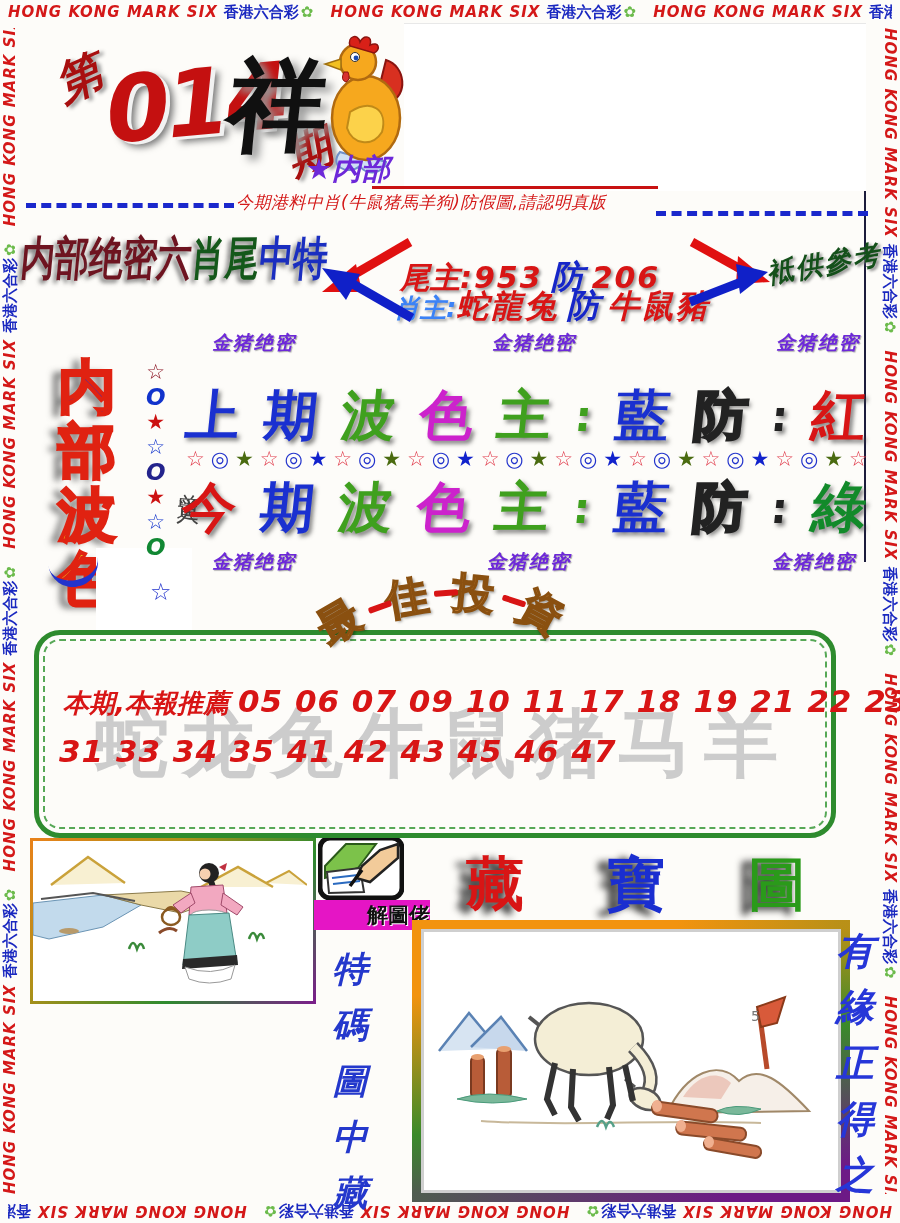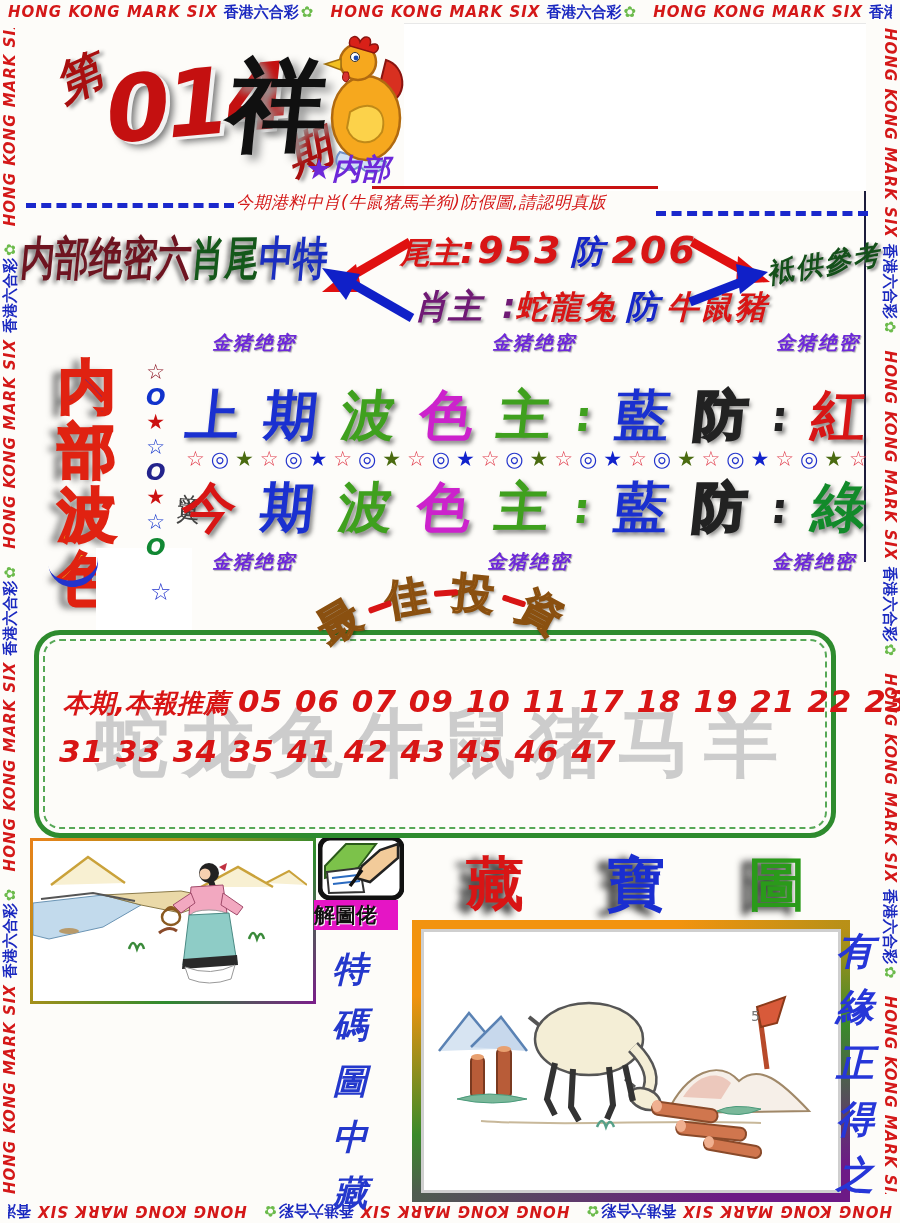--- a/index.html
+++ b/index.html
@@ -40,24 +40,24 @@
   .dash-right{left:656px;top:211px;width:212px;border-top:5px dashed #1a28cc;z-index:7;}
   .navy-vline{left:864px;top:84px;width:2px;height:478px;background:#1c1c3c;z-index:2;}
   
   .secret-title{left:24px;top:228px;display:flex;font-size:46px;font-weight:bold;
             transform:scaleX(.74) skewX(-7deg);transform-origin:left top;white-space:nowrap;
             text-shadow:-4px 3px 5px rgba(90,90,90,.8);z-index:3;}
   .tc-maroon{color:#6e1420;} .tc-green{color:#14581a;} .tc-blue{color:#1a2ec0;}
   .arrows-left{left:300px;top:230px;z-index:4;}
   .tail-line{left:400px;top:228px;display:flex;align-items:baseline;white-space:nowrap;z-index:3;}
   .tail-label{font-size:30px;font-weight:bold;font-style:italic;color:#d81515;text-shadow:2px 2px 3px #999;}
-  .tail-big{font-size:38px;font-weight:bold;font-style:italic;color:#d81515;text-shadow:2px 2px 3px #999;letter-spacing:2px;}
+  .tail-big{font-size:30px;font-weight:bold;font-style:italic;color:#d81515;text-shadow:2px 2px 3px #999;letter-spacing:2px;margin-top:32px;}
   .guard-blue{font-size:33px;font-weight:bold;font-style:italic;color:#1626c8;margin:0 8px;text-shadow:2px 2px 3px #999;}
   .zodiac-line{left:394px;top:284px;display:flex;align-items:baseline;white-space:nowrap;z-index:3;}
-  .zod-label{font-size:34px;font-weight:bold;font-style:italic;color:#701a75;text-shadow:2px 2px 3px #999;margin-left:20px;}
+  .zod-label{font-size:26px;font-weight:bold;font-style:italic;color:#3b82f6;text-shadow:2px 2px 3px #999;}
   .zod-red{font-size:32px;font-weight:bold;font-style:italic;color:#d81515;text-shadow:2px 2px 3px #999;letter-spacing:2px;}
   .arrows-right{left:688px;top:234px;z-index:4;}
   .reference{left:766px;top:246px;font-size:27px;font-weight:bold;font-style:italic;color:#14501a;
             transform:rotate(-10deg);letter-spacing:2px;text-shadow:2px 2px 3px #888;z-index:3;}
   .stamp{font-size:19px;font-weight:bold;font-style:italic;color:#6d28d9;letter-spacing:2px;
             text-shadow:1px 1px 1px #aaa;white-space:nowrap;}
   
   .side-col{left:58px;top:356px;display:flex;flex-direction:column;z-index:1;}
   .side-char{font-size:58px;font-weight:bold;height:64px;line-height:62px;
             text-shadow:-9px 2px 6px rgba(80,80,80,.75);}
@@ -96,22 +96,22 @@
             letter-spacing:13px;white-space:nowrap;z-index:0;}
   .rline{position:absolute;color:#d81515;font-weight:bold;font-style:italic;white-space:nowrap;z-index:1;}
   .rl1{left:24px;top:48px;font-size:26px;}
   .rl1 .nums,.rl2{font-size:31px;letter-spacing:1px;}
   .rl2{left:20px;top:98px;}
   .rl3{left:66px;top:148px;font-size:25px;letter-spacing:1px;}
   
   .paint-box{left:30px;top:838px;width:280px;height:160px;border:3px solid;background:#fff;
             border-image:linear-gradient(135deg,#e8821a,#b09018,#2e8b2e,#7a1f8a) 1;z-index:2;}
   .decoder-icon{left:318px;top:836px;z-index:2;}
-  .decoder-label{left:314px;top:900px;width:84px;height:30px;background:#e515c5;color:#111;
-            font-size:21px;font-weight:bold;text-align:left;line-height:30px;
+  .decoder-label{left:314px;top:900px;width:116px;height:30px;background:#e515c5;color:#111;
+            font-size:21px;font-weight:bold;text-align:right;line-height:30px;
             text-shadow:1px 1px 0 #fff;z-index:2;}
   .hint-col{left:326px;top:946px;display:flex;flex-direction:column;gap:9px;width:48px;
             align-items:center;z-index:2;}
   .hint-col span{font-size:35px;font-weight:bold;font-style:italic;color:#2438cc;}
   .treasure-title{left:466px;top:846px;width:340px;display:flex;justify-content:space-between;
             font-size:58px;font-weight:bold;z-index:2;}
   .treasure-title span{text-shadow:-10px 3px 7px rgba(20,20,20,.85);}
   .tt-r{color:#d81515;} .tt-b{color:#1a2ed0;} .tt-g{color:#2a9a1a;}
   .treasure-box{left:412px;top:920px;width:420px;height:264px;border:9px solid;background:#fff;
             border-image:linear-gradient(165deg,#f2930f 18%,#3a8a2a 55%,#6d1a86 92%) 1;

